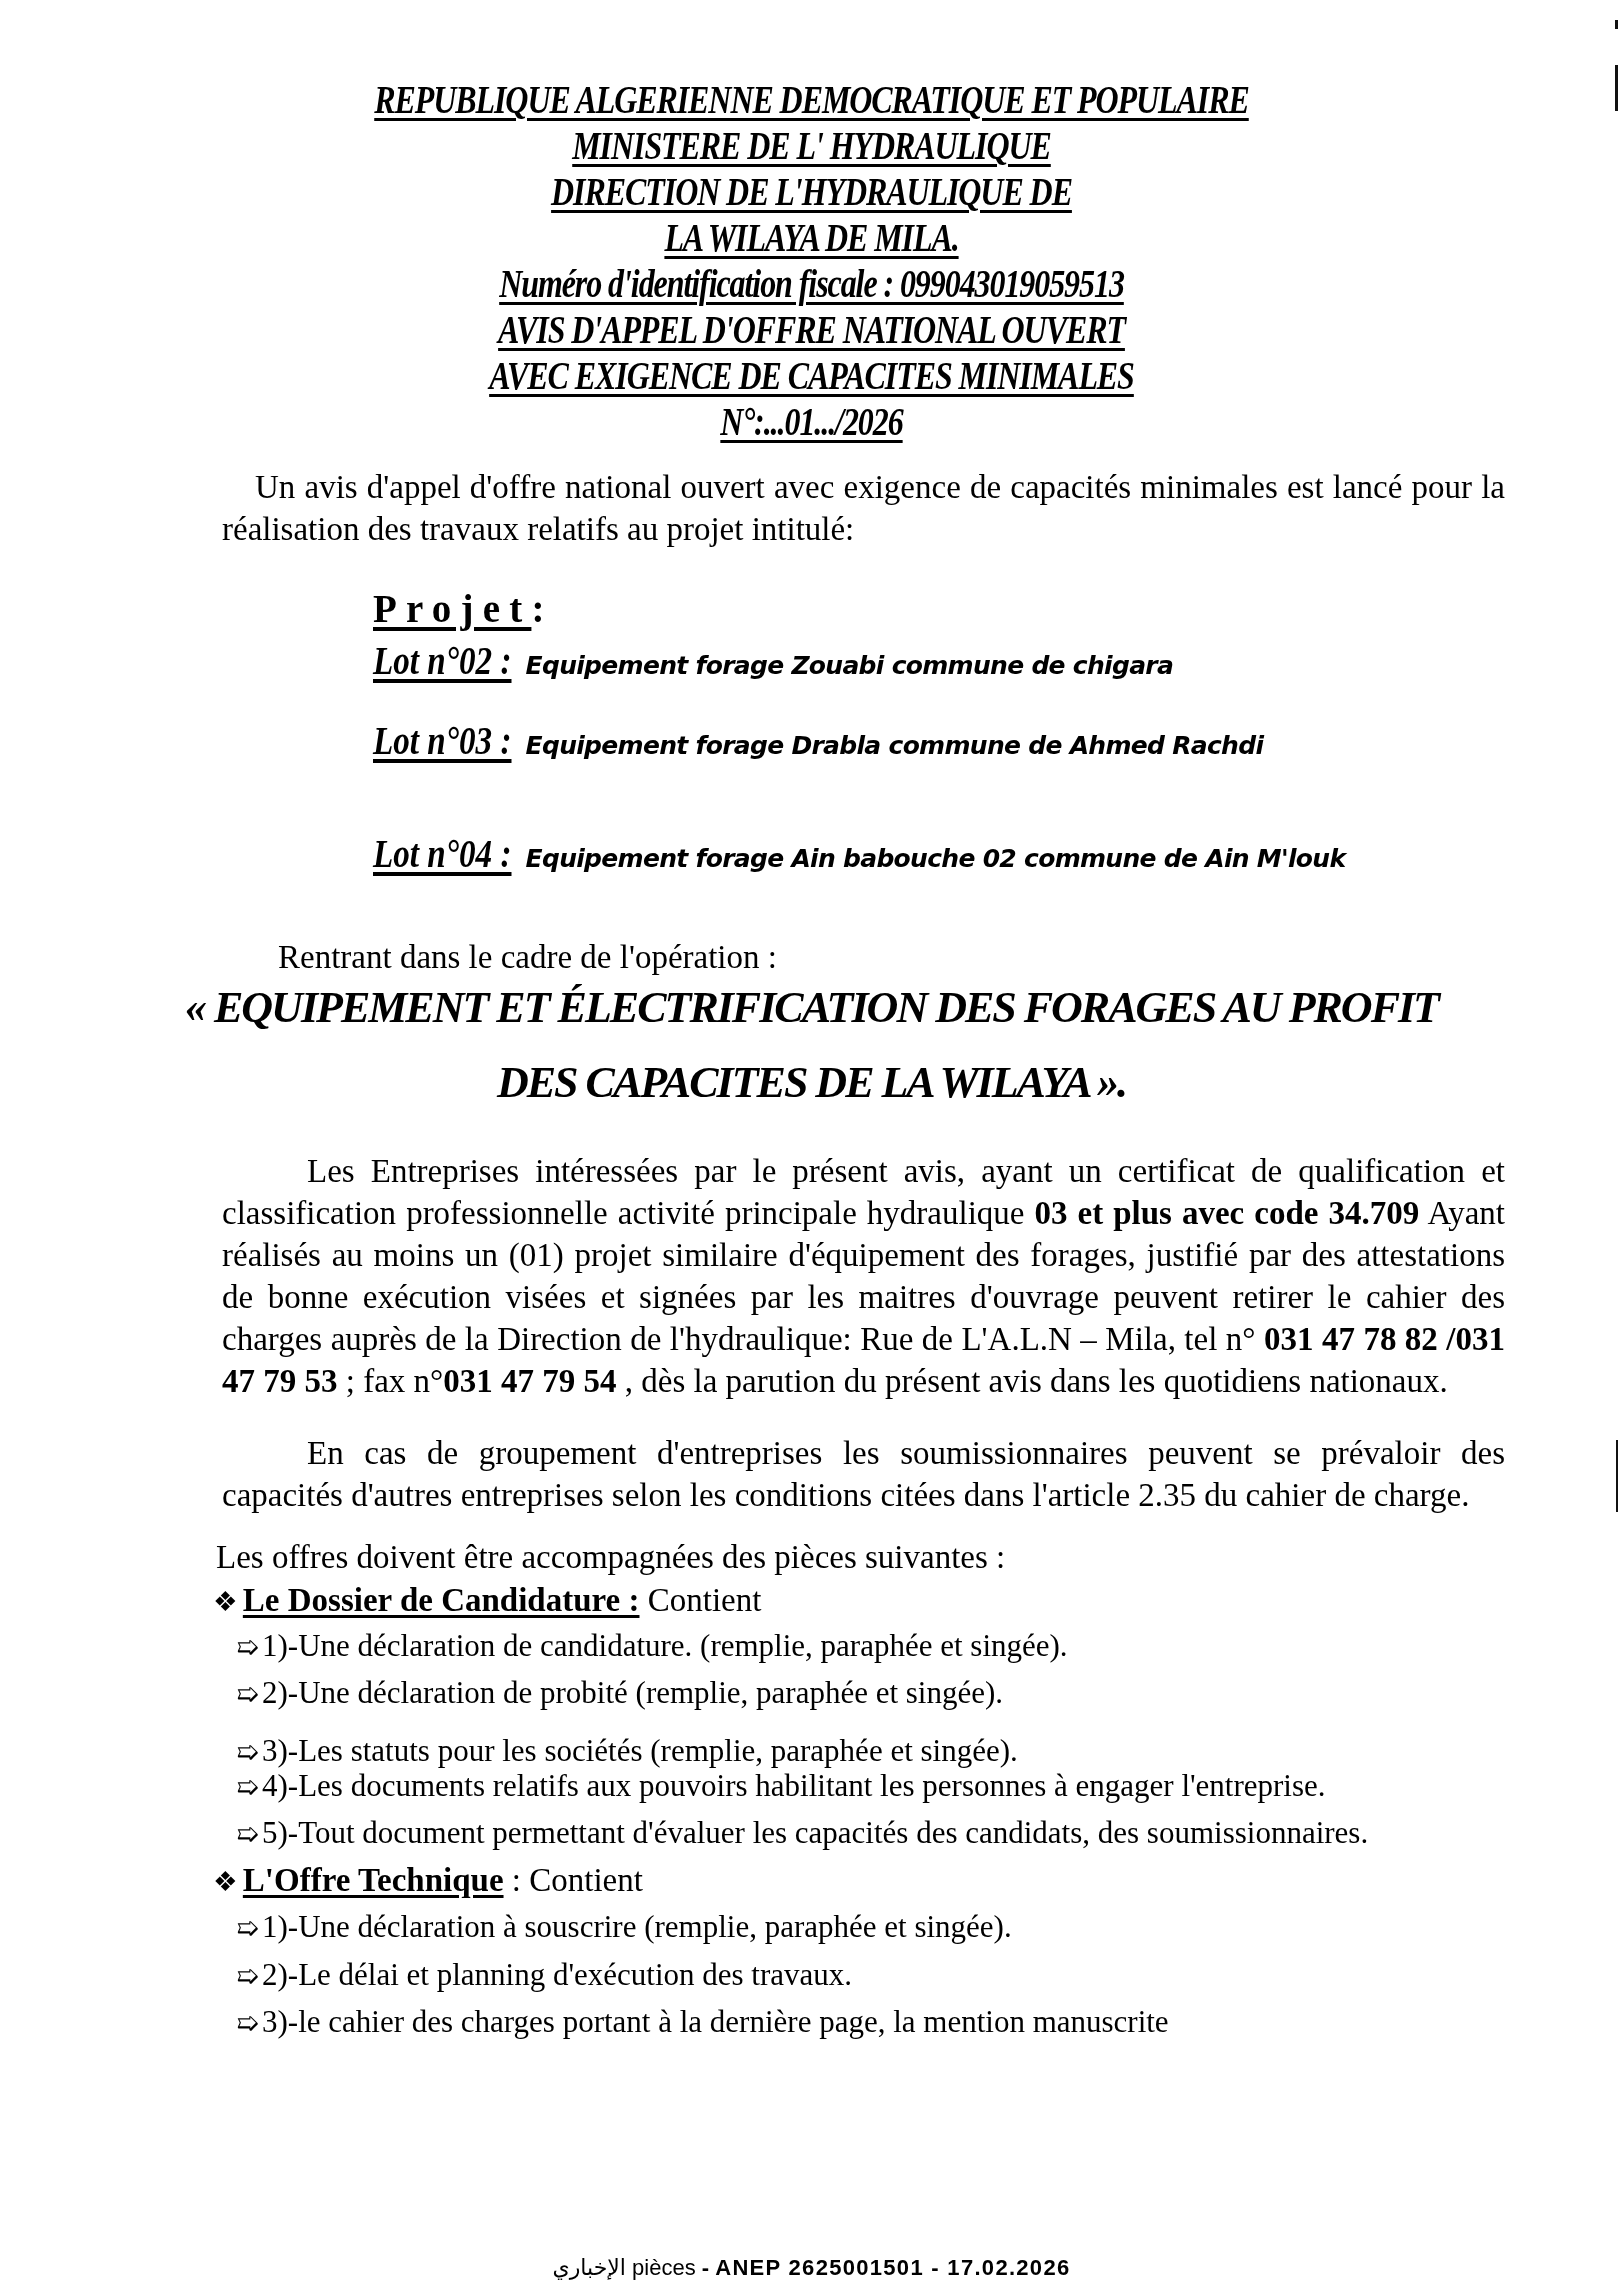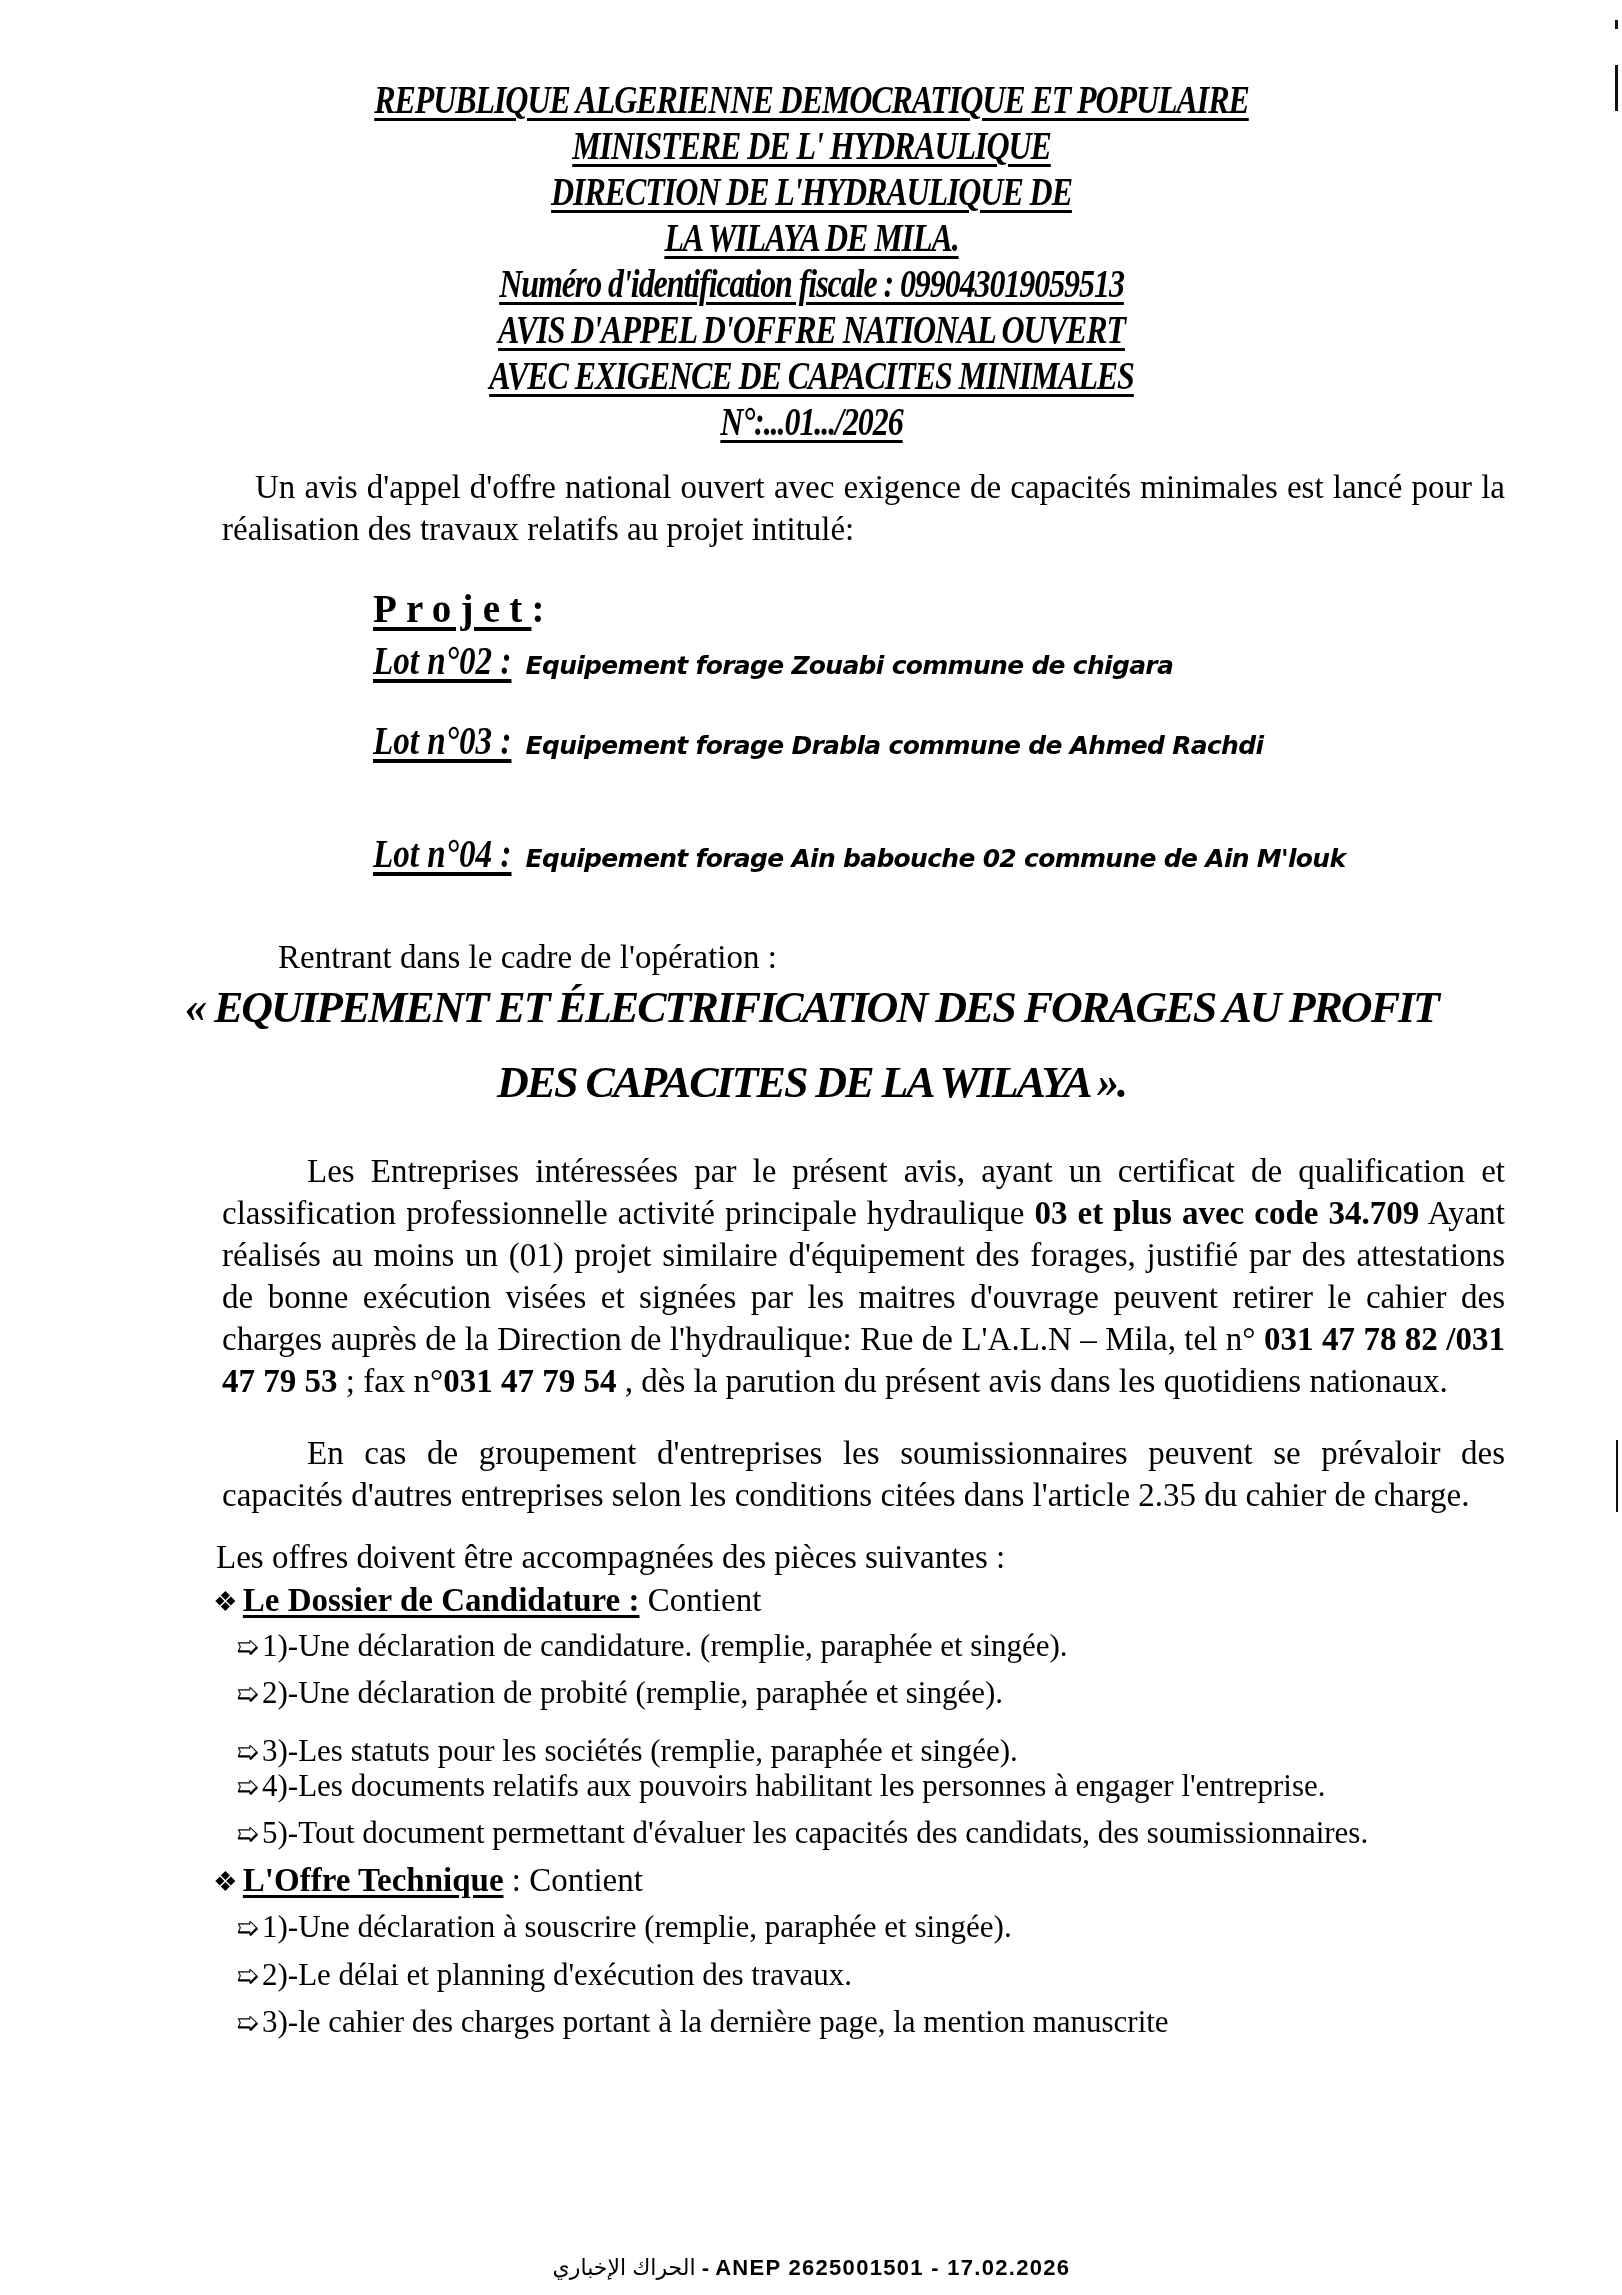--- a/index.html
+++ b/index.html
@@ -137,16 +137,16 @@
   <div class="list-item" style="top:1815px;"><span class="arrow">➯</span><span>5)-Tout document permettant d'évaluer les capacités des candidats, des soumissionnaires.</span></div>
 
   <div class="section-head" style="top:1862px;text-align:center;">
     <span class="bullet">❖</span><span class="title">L'Offre Technique</span><span> : Contient</span>
   </div>
   <div class="list-item" style="top:1909px;"><span class="arrow">➯</span><span>1)-Une déclaration à souscrire (remplie, paraphée et singée).</span></div>
   <div class="list-item" style="top:1957px;"><span class="arrow">➯</span><span>2)-Le délai et planning d'exécution des travaux.</span></div>
   <div class="list-item" style="top:2004px;"><span class="arrow">➯</span><span>3)-le cahier des charges portant à la dernière page, la mention manuscrite</span></div>
 
   <div class="footer">
-    <span class="arabic" dir="rtl">الحراك الإخباري</span><span class="ref"> - ANEP 2625001501 - 17.02.2026</span>
+    <span class="arabic" dir="rtl">pièces الإخباري</span><span class="ref"> - ANEP 2625001501 - 17.02.2026</span>
   </div>
 </div>
 
 
 </body></html>

